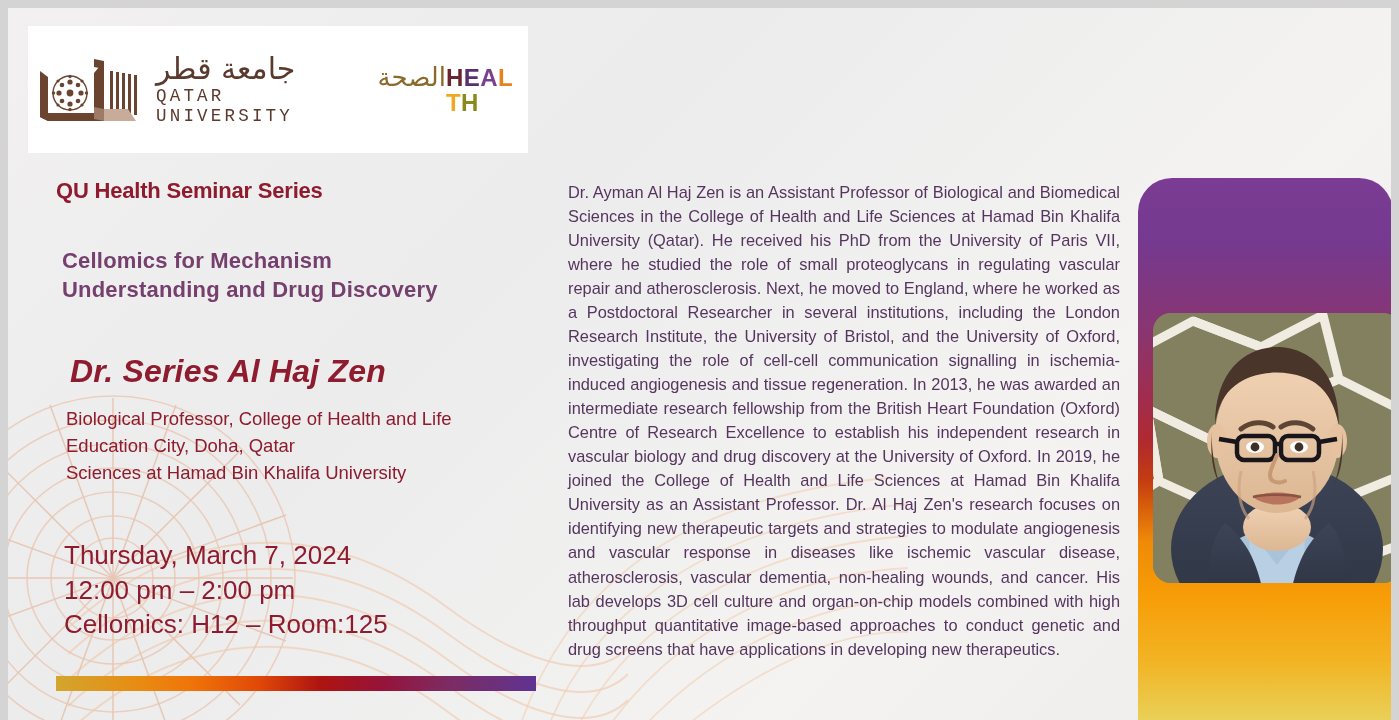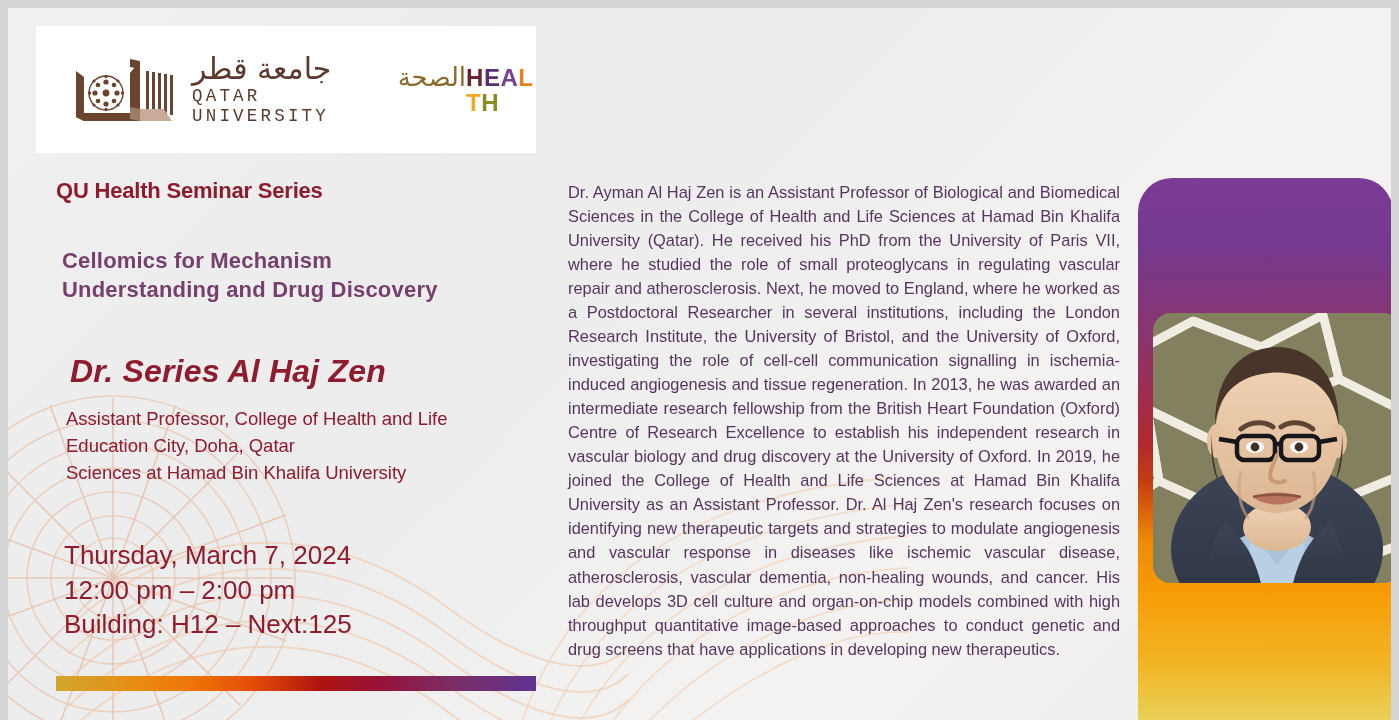--- a/index.html
+++ b/index.html
@@ -46,23 +46,22 @@
   
   .logo-box {
     position: absolute;
     left: 20px;
     top: 18px;
     width: 500px;
     height: 127px;
     background: #ffffff;
     display: flex;
     align-items: center;
-    padding-left: 32px;
+    padding-left: 4px;
     box-sizing: border-box;
-    margin-left: 8px;
   }
   .logo-row { display: flex; align-items: center; gap: 16px; }
   .qu-mark { width: 108px; height: 78px; flex: none; }
   .qu-word { display: flex; flex-direction: column; align-items: flex-start; }
   .qu-arabic {
     font-size: 30px;
     color: #5b3a2e;
     letter-spacing: 1px;
     line-height: 1.05;
     direction: rtl;
@@ -304,29 +303,29 @@
       <h1 class="series-title">QU Health Seminar Series</h1>
 
       <div class="talk-title">
         <div>Cellomics for Mechanism</div>
         <div>Understanding and Drug Discovery</div>
       </div>
 
       <div class="speaker-name">Dr. Series Al Haj Zen</div>
 
       <div class="affiliation">
-        <div>Assistant Professor, College of Health and Life</div>
+        <div>Biological Professor, College of Health and Life</div>
         <div>Education City, Doha, Qatar</div>
         <div>Sciences at Hamad Bin Khalifa University</div>
       </div>
 
       <div class="event-info">
         <div>Thursday, March 7, 2024</div>
         <div>12:00 pm – 2:00 pm</div>
-        <div>Building: H12 – Next:125</div>
+        <div>Cellomics: H12 – Room:125</div>
       </div>
     </div>
 
     <div class="accent-bar"></div>
 
     <div class="bio">Dr. Ayman Al Haj Zen is an Assistant Professor of Biological and Biomedical Sciences in the College of Health and Life Sciences at Hamad Bin Khalifa University (Qatar). He received his PhD from the University of Paris VII, where he studied the role of small proteoglycans in regulating vascular repair and atherosclerosis. Next, he moved to England, where he worked as a Postdoctoral Researcher in several institutions, including the London Research Institute, the University of Bristol, and the University of Oxford, investigating the role of cell-cell communication signalling in ischemia-induced angiogenesis and tissue regeneration. In 2013, he was awarded an intermediate research fellowship from the British Heart Foundation (Oxford) Centre of Research Excellence to establish his independent research in vascular biology and drug discovery at the University of Oxford. In 2019, he joined the College of Health and Life Sciences at Hamad Bin Khalifa University as an Assistant Professor. Dr. Al Haj Zen's research focuses on identifying new therapeutic targets and strategies to modulate angiogenesis and vascular response in diseases like ischemic vascular disease, atherosclerosis, vascular dementia, non-healing wounds, and cancer. His lab develops 3D cell culture and organ-on-chip models combined with high throughput quantitative image-based approaches to conduct genetic and drug screens that have applications in developing new therapeutics.</div>
 
     <div class="photo-panel">
       <div class="photo">
         <svg viewBox="0 0 248 270" width="248" height="270">

